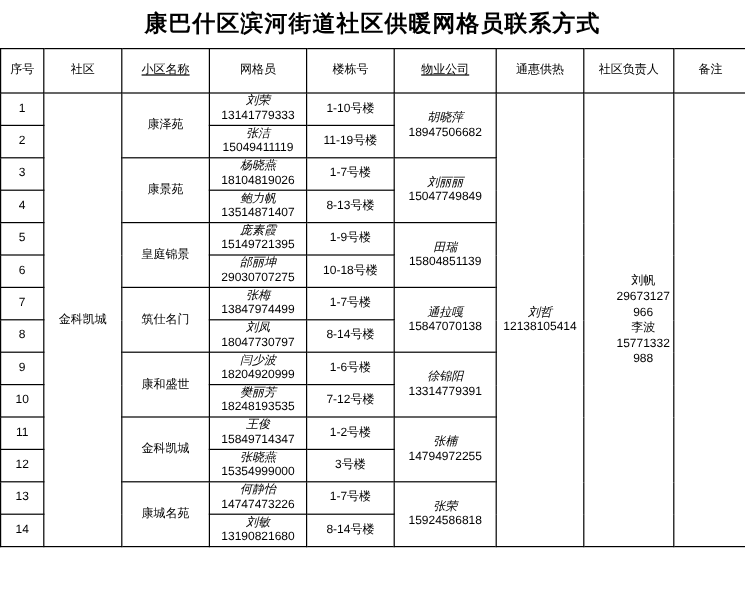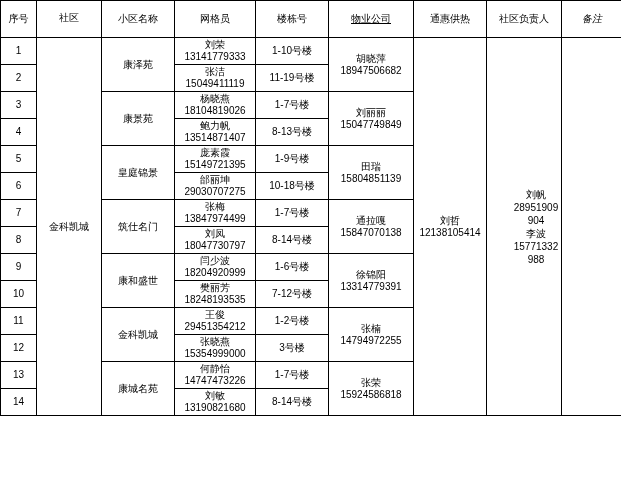--- a/index.html
+++ b/index.html
@@ -47,42 +47,43 @@
   }
   thead td {
     height: 34px;
     font-size: 11.5px;
     font-weight: bold;
   }
   tbody td {
     height: 22px;
   }
   .seq { width: 33px; }
-  .community { width: 62px; font-family: Liberation Mono, monospace; }
-  .block { width: 70px; }
+  .community { width: 62px; }
+  .block { width: 70px; text-decoration: underline; }
   .gridman { width: 78px; }
   .building { width: 70px; }
   .property { width: 82px; text-decoration: underline; }
   .heating { width: 70px; }
   .leader { width: 72px; }
-  .remark { width: 58px; font-style: italic; }
-  .nm { display: block; }
+  .remark { width: 58px; }
+  .nm { display: block; font-style: italic; }
   .ph { display: block; }
   .cell-stack .nm { margin-bottom: 0px; }
   .tall-text {
     display: block;
     line-height: 13px;
     margin-left: 24px;
   }
 </style>
 </head>
 <body>
 
 <div class="page">
 
+  <div class="title">康巴什区滨河街道社区供暖网格员联系方式</div>
 
   <table class="grid">
     <thead>
       <tr>
         <td class="seq">序号</td>
         <td class="community">社区</td>
         <td class="block">小区名称</td>
         <td class="gridman">网格员</td>
         <td class="building">楼栋号</td>
         <td class="property">物业公司</td>
@@ -105,21 +106,21 @@
         <td rowspan="2" class="cell-stack">
           <span class="nm">胡晓萍</span>
           <span class="ph">18947506682</span>
         </td>
         <td rowspan="14" class="cell-stack">
           <span class="nm">刘哲</span>
           <span class="ph">12138105414</span>
         </td>
         <td rowspan="14" class="cell-stack">
           <span class="tall-text">刘帆</span>
-          <span class="tall-text">28951909904</span>
+          <span class="tall-text">29673127966</span>
           <span class="tall-text">李波</span>
           <span class="tall-text">15771332988</span>
         </td>
         <td rowspan="14"></td>
       </tr>
 
       <tr>
         <td>2</td>
         <td class="cell-stack">
           <span class="nm">张洁</span>
@@ -218,21 +219,21 @@
           <span class="ph">18248193535</span>
         </td>
         <td>7-12号楼</td>
       </tr>
 
       <tr>
         <td>11</td>
         <td rowspan="2">金科凯城</td>
         <td class="cell-stack">
           <span class="nm">王俊</span>
-          <span class="ph">29451354212</span>
+          <span class="ph">15849714347</span>
         </td>
         <td>1-2号楼</td>
         <td rowspan="2" class="cell-stack">
           <span class="nm">张楠</span>
           <span class="ph">14794972255</span>
         </td>
       </tr>
 
       <tr>
         <td>12</td>

